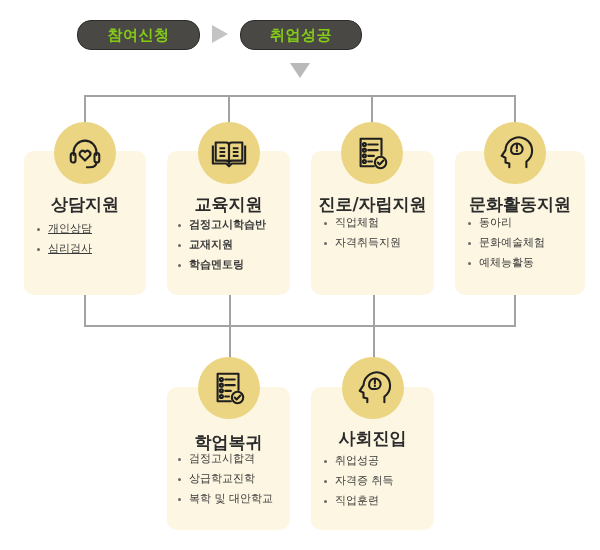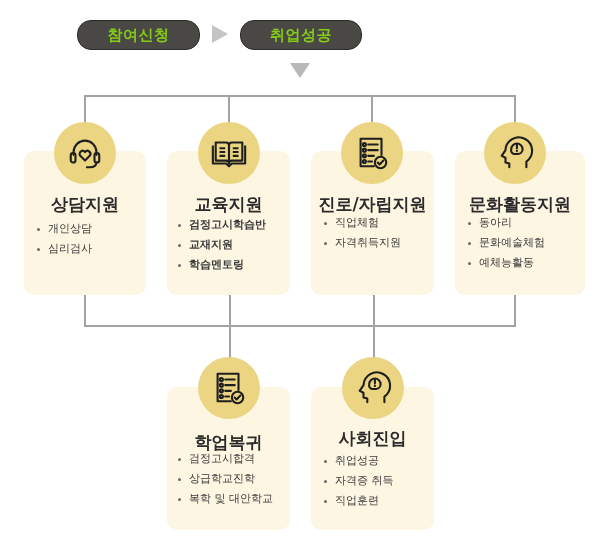--- a/index.html
+++ b/index.html
@@ -43,21 +43,21 @@
 <div class="line" style="left:514px; top:95px; width:2px; height:28px;"></div>
 
 <div class="line" style="left:84px; top:294px; width:2px; height:33px;"></div>
 <div class="line" style="left:229px; top:294px; width:2px; height:64px;"></div>
 <div class="line" style="left:373px; top:294px; width:2px; height:64px;"></div>
 <div class="line" style="left:514px; top:294px; width:2px; height:33px;"></div>
 <div class="line" style="left:84px; top:325px; width:432px; height:2px;"></div>
 
 <div class="card" style="left:24px; top:151px; width:122px; height:144px;">
   <div class="card-title" style="top:42px;">상담지원</div>
-  <ul class="card-list" style="left:10px; top:68px;">
+  <ul class="card-list" style="left:10px; top:68px;text-decoration:underline;">
     <li>개인상담</li>
     <li>심리검사</li>
   </ul>
 </div>
 <div class="circle" style="left:54px; top:122px;">
   <svg viewBox="0 0 40 40" fill="none" stroke="#1e1e1e" stroke-width="2.2" stroke-linecap="round" stroke-linejoin="round">
     <path d="M8 22 V19 a12 12 0 0 1 24 0 V22"></path>
     <rect x="5" y="20" width="5" height="10" rx="2.5"></rect>
     <rect x="30" y="20" width="5" height="10" rx="2.5"></rect>
     <path d="M32 30 q0 5 -7 5 h-3"></path>

